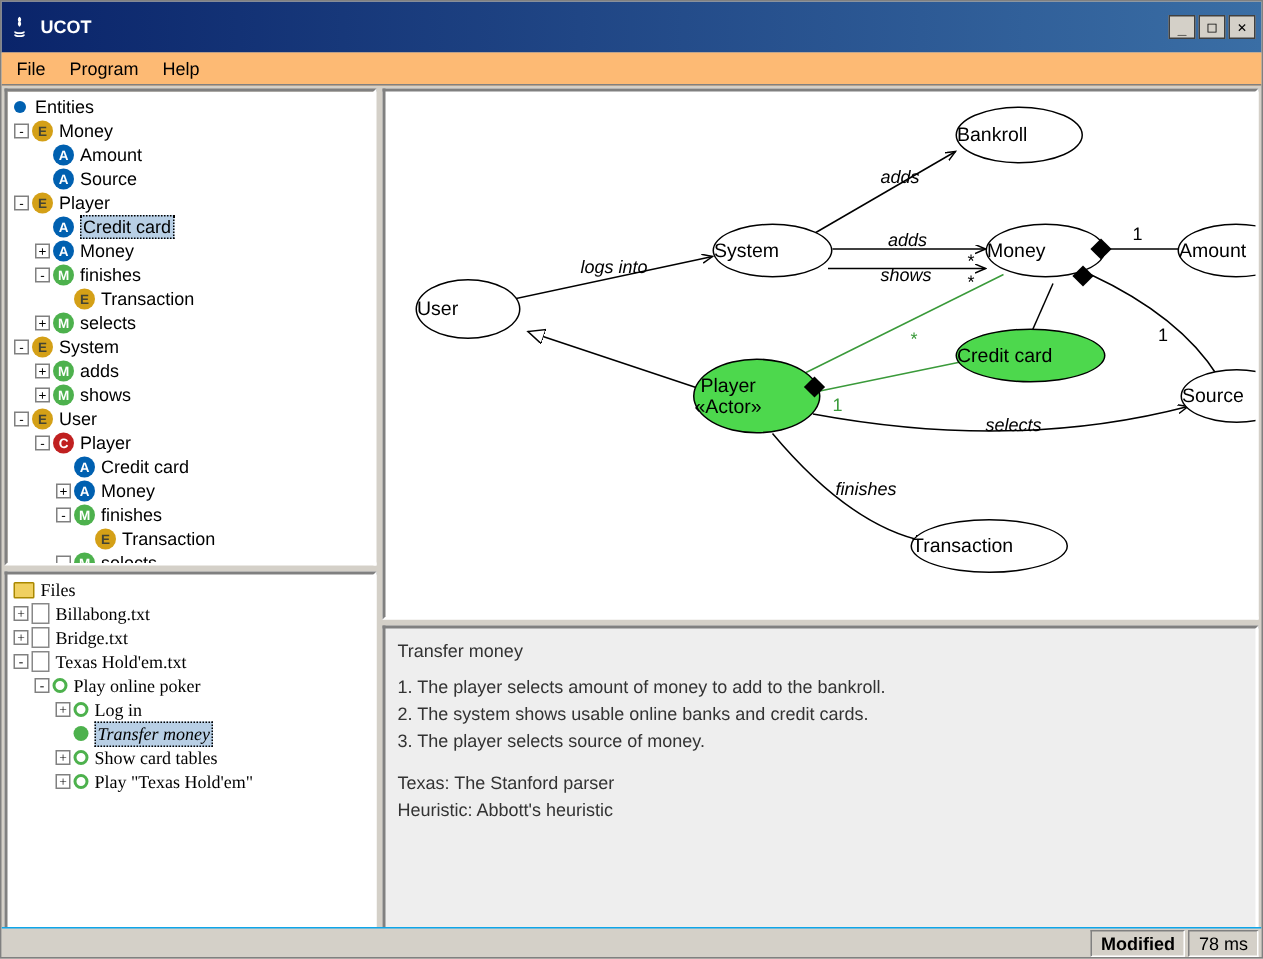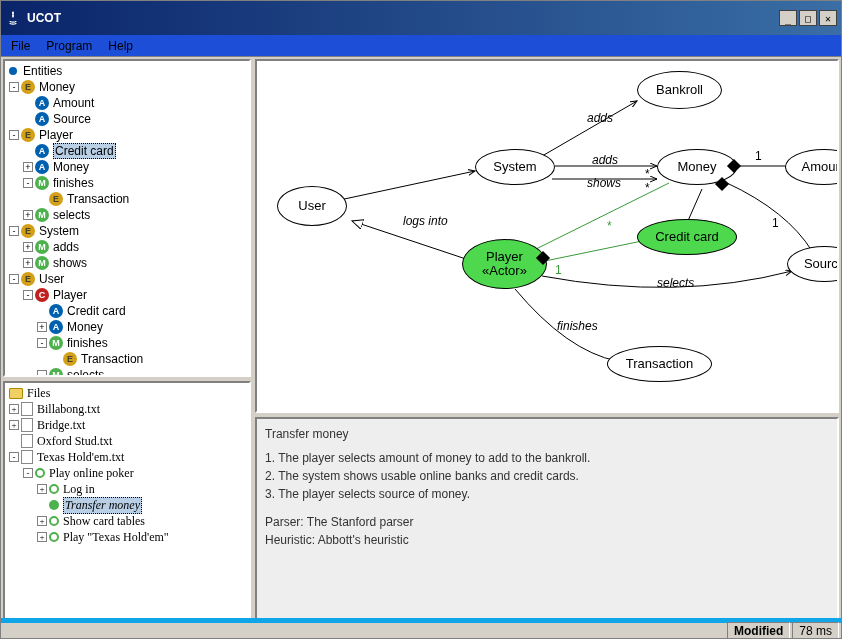--- a/index.html
+++ b/index.html
@@ -31,21 +31,21 @@
 .win-controls { display: flex; gap: 2px; }
 .win-btn {
   width: 18px; height: 16px;
   background: #d4d0c8;
   border: 1px solid #404040;
   display: flex; align-items: center; justify-content: center;
   font-family: monospace; font-size: 10px; color: #000;
   cursor: default;
 }
 .menubar {
-  background: #1d4ed8;
+  background: #fdba74;
   height: 22px;
   display: flex;
   align-items: center;
   padding: 0 2px;
   border-bottom: 1px solid #808080;
 }
 .menu-item { padding: 2px 8px; cursor: default; }
 .content {
   display: flex;
   height: calc(100% - 64px);
@@ -132,40 +132,40 @@
 .ic-circ-open { border:2px solid #4db14d; background:white; }
 .ic-circ-fill { background:#4db14d; }
 .sel { background:#b8cfe5; border:1px dotted #000; padding:0 1px; }
 .sel-it { background:#b8cfe5; font-style:italic; border:1px dotted #000; padding:0 1px; }
 
 .statusbar {
   position: absolute;
   bottom: 0; left:0; right:0;
   height: 20px;
   background: #d4d0c8;
-  border-top: 5px solid #0ea5e9;
+  border-top: 1px solid #0ea5e9;
   display: flex;
   justify-content: flex-end;
   align-items: center;
 }
 .status-cell {
   border: 1px solid;
   border-color: #808080 #fff #fff #808080;
   padding: 1px 6px;
   margin-right:2px;
   font-size: 12px;
 }
 .status-cell:first-child { font-weight: bold; }
 
 
 .node {
   position: absolute;
   border: 1px solid #000;
   border-radius: 50%;
-  display: flex; align-items:center; justify-content:center;
+  display: flex; align-items:center; 
   background: white;
   font-size: 13px;
   text-align: center;
   line-height: 1.1;
 }
 .node-green { background: #4dd84d; }
 .diamond {
   position:absolute;
   width:10px; height:10px;
   background:#000;
@@ -351,25 +351,20 @@
           <span class="tgl">+</span>
           <span class="ic-file"></span>
           <span>Billabong.txt</span>
         </div>
       <div class="tree-row">
           <span class="tgl">+</span>
           <span class="ic-file"></span>
           <span>Bridge.txt</span>
         </div>
       <div class="tree-row">
-          <span class="tgl-empty"></span>
-          <span class="ic-file"></span>
-          <span>Oxford Stud.txt</span>
-        </div>
-      <div class="tree-row">
           <span class="tgl">-</span>
           <span class="ic-file"></span>
           <span>Texas Hold'em.txt</span>
         </div>
       <div class="tree-row">
           <span class="sp"></span>
           <span class="tgl">-</span>
           <span class="ic-circ ic-circ-open"></span>
           <span>Play online poker</span>
         </div>
@@ -467,42 +462,42 @@
           <span>Source</span>
         </div>
       <div class="node" style="left:350px; top:285px; width:105px; height:36px;">
           <span>Transaction</span>
         </div>
 
       <div class="diamond" style="left:472px; top:100px;"></div>
       <div class="diamond" style="left:460px; top:118px;"></div>
       <div class="diamond" style="left:281px; top:192px;"></div>
 
-      <div class="edge-label" style="left:146px; top:110px;margin-top:43px;">logs into</div>
+      <div class="edge-label" style="left:130px; top:110px;">logs into</div>
       <div class="edge-label" style="left:330px; top:50px;">adds</div>
       <div class="edge-label" style="left:335px; top:92px;">adds</div>
       <div class="edge-label" style="left:330px; top:115px;">shows</div>
       <div class="edge-label" style="left:400px; top:215px;">selects</div>
       <div class="edge-label" style="left:300px; top:258px;">finishes</div>
 
       <div class="mult" style="left:498px; top:88px;">1</div>
       <div class="mult" style="left:515px; top:155px;">1</div>
       <div class="mult" style="left:388px; top:120px;">*</div>
       <div class="mult" style="left:388px; top:106px;">*</div>
       <div class="mult" style="left:350px; top:158px; color:#3a9a3a;">*</div>
       <div class="mult" style="left:298px; top:202px; color:#3a9a3a;">1</div>
     </div>
 
     <div class="details">
       <div style="margin-bottom:6px;">Transfer money</div>
       <div>1. The player selects amount of money to add to the bankroll.</div>
       <div>2. The system shows usable online banks and credit cards.</div>
       <div>3. The player selects source of money.</div>
       <div style="height:10px;"></div>
-      <div><span>Parser:</span> <span>The Stanford parser</span></div>
+      <div><span>Texas:</span> <span>The Stanford parser</span></div>
       <div><span>Heuristic:</span> <span>Abbott's heuristic</span></div>
     </div>
   </div>
 </div>
 
 <div class="statusbar">
   <div class="status-cell">Modified</div>
   <div class="status-cell">78 ms</div>
 </div>
 

